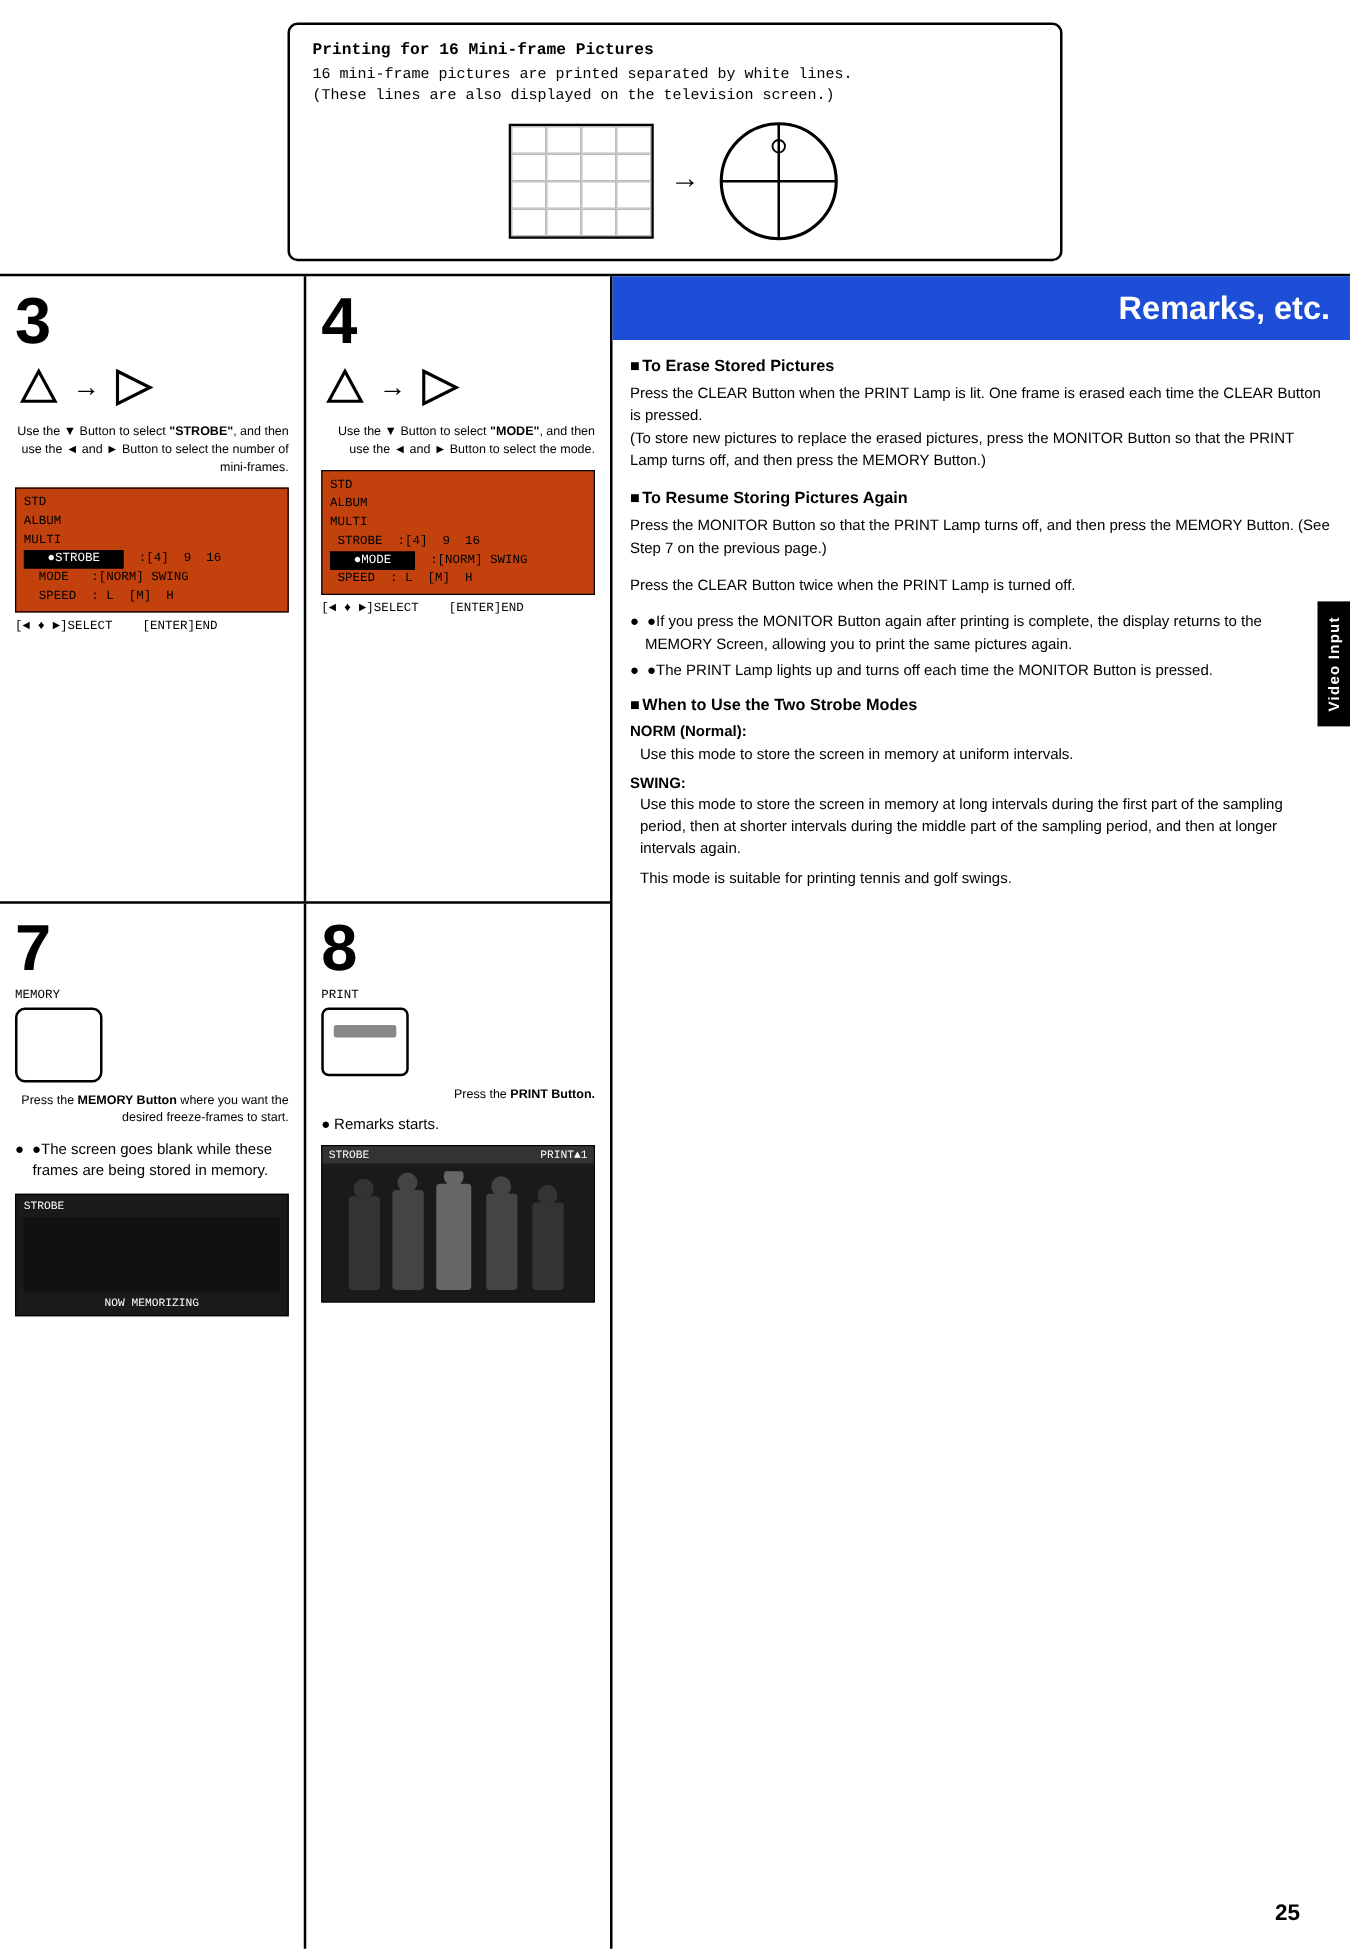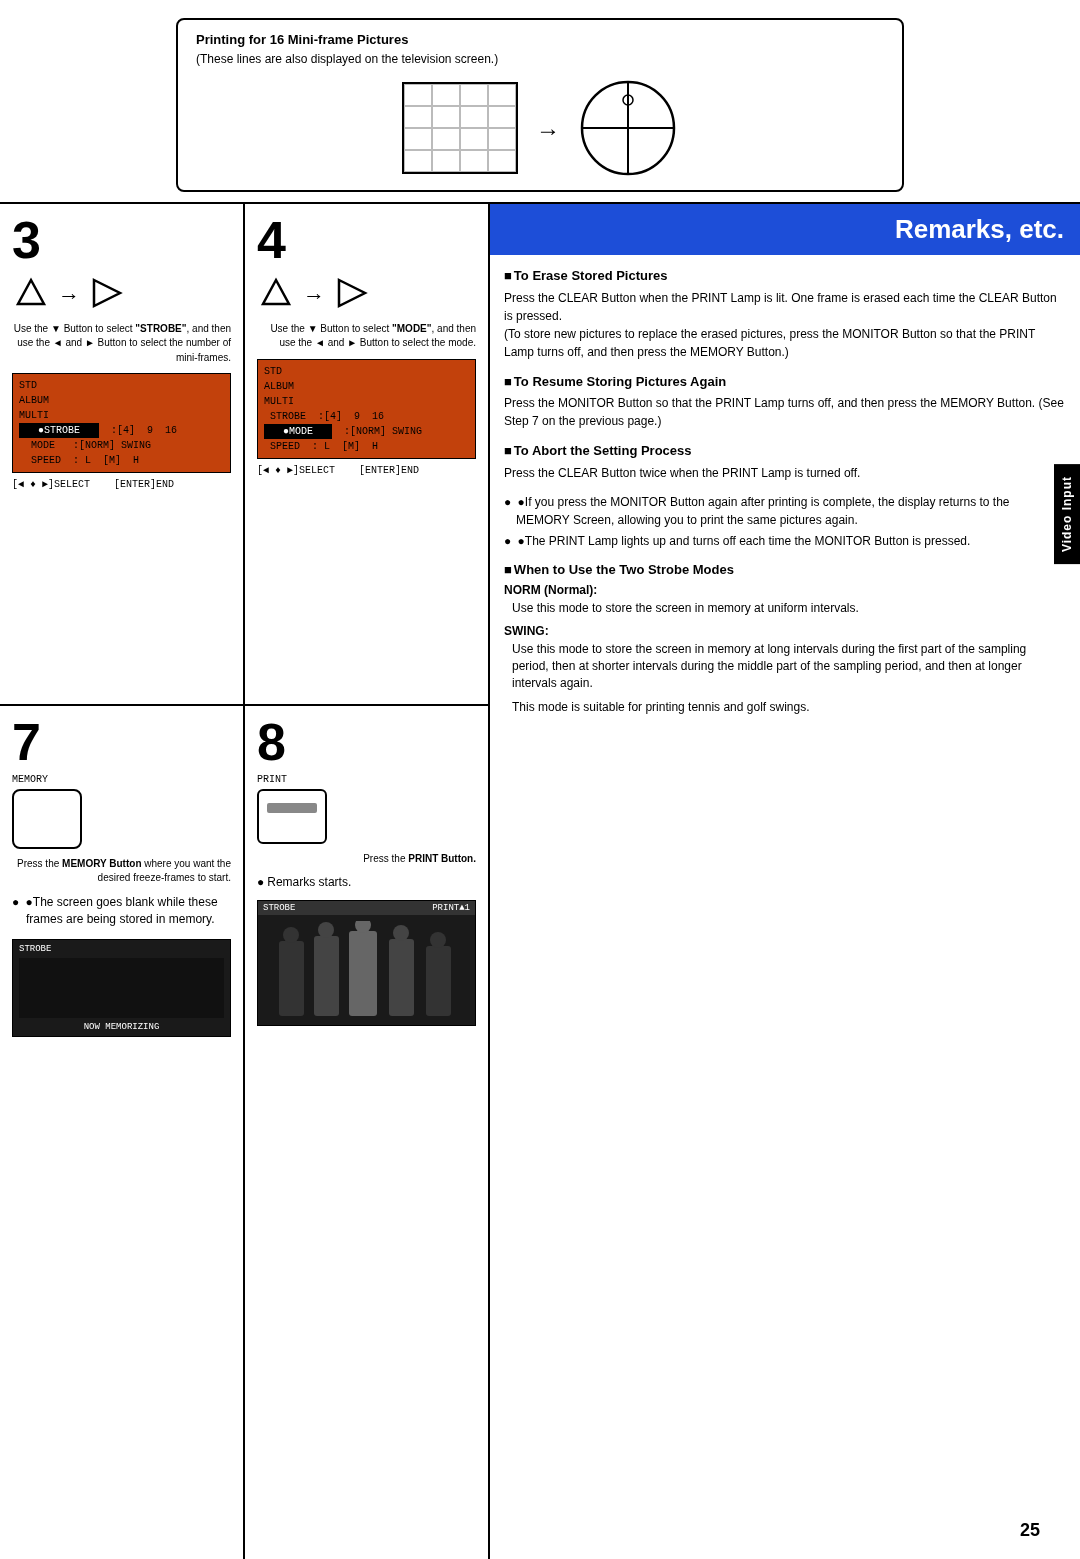--- a/index.html
+++ b/index.html
@@ -16,21 +16,22 @@
     
     .top-section {
       padding: 18px 40px 10px 40px;
       display: flex;
       justify-content: center;
     }
     .print-info-box {
       border: 2px solid #000;
       border-radius: 8px;
       padding: 12px 18px;
-      width: 728px;
+      width: 620px;
+      font-family: Liberation Mono, monospace;
     }
     .print-info-title {
       font-weight: bold;
       font-size: 13px;
       margin-bottom: 4px;
     }
     .print-info-text {
       font-size: 12px;
       line-height: 1.4;
     }
@@ -255,20 +256,21 @@
     .step-col:last-child {
       border-right: none;
     }
   </style>
 </head>
 <body>
 
 <div class="top-section">
   <div class="print-info-box">
     <div class="print-info-title">Printing for 16 Mini-frame Pictures</div>
+    <div class="print-info-text">16 mini-frame pictures are printed separated by white lines.</div>
     <div class="print-info-text">(These lines are also displayed on the television screen.)</div>
     <div class="print-diagram-area">
 
       <div style="display:flex; gap:8px; align-items:center;">
         <div style="display:grid; grid-template-columns: repeat(4,28px); grid-template-rows: repeat(4,22px); border:2px solid #000;">
           <div style="border:0.5px solid #bbb;"></div>
             <div style="border:0.5px solid #bbb;"></div>
             <div style="border:0.5px solid #bbb;"></div>
             <div style="border:0.5px solid #bbb;"></div>
           <div style="border:0.5px solid #bbb;"></div>
@@ -435,21 +437,20 @@
       </div>
 
       <div class="remarks-section">
         <div class="remarks-section-title">To Resume Storing Pictures Again</div>
         <div class="remarks-section-text">
           Press the MONITOR Button so that the PRINT Lamp turns off, and then press the MEMORY Button. (See Step 7 on the previous page.)
         </div>
       </div>
 
       <div class="remarks-section">
-        <div class="remarks-section-title">To Abort the Setting Process</div>
         <div class="remarks-section-text">
           Press the CLEAR Button twice when the PRINT Lamp is turned off.
         </div>
       </div>
 
       <div class="bullet-item">
         ●If you press the MONITOR Button again after printing is complete, the display returns to the MEMORY Screen, allowing you to print the same pictures again.
       </div>
       <div class="bullet-item">
         ●The PRINT Lamp lights up and turns off each time the MONITOR Button is pressed.

